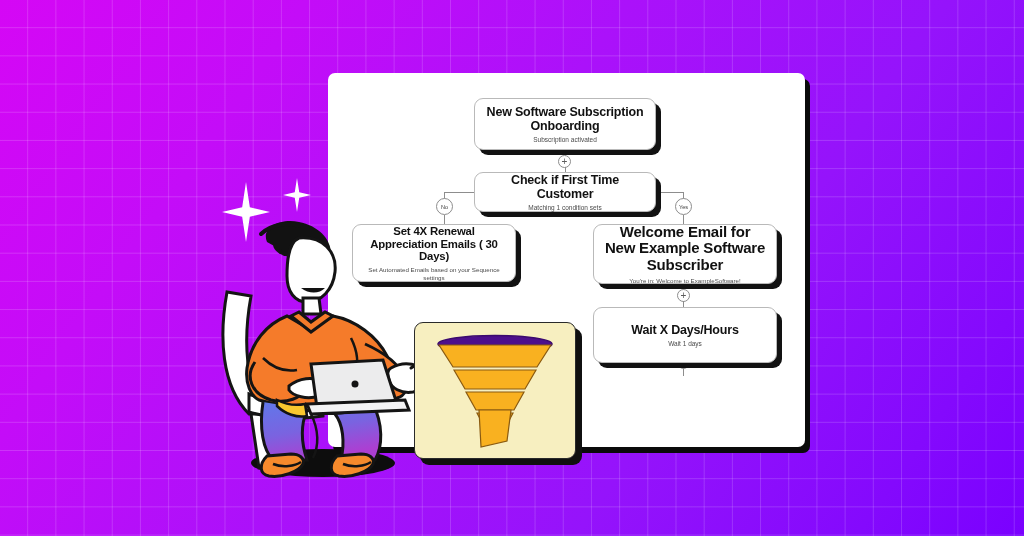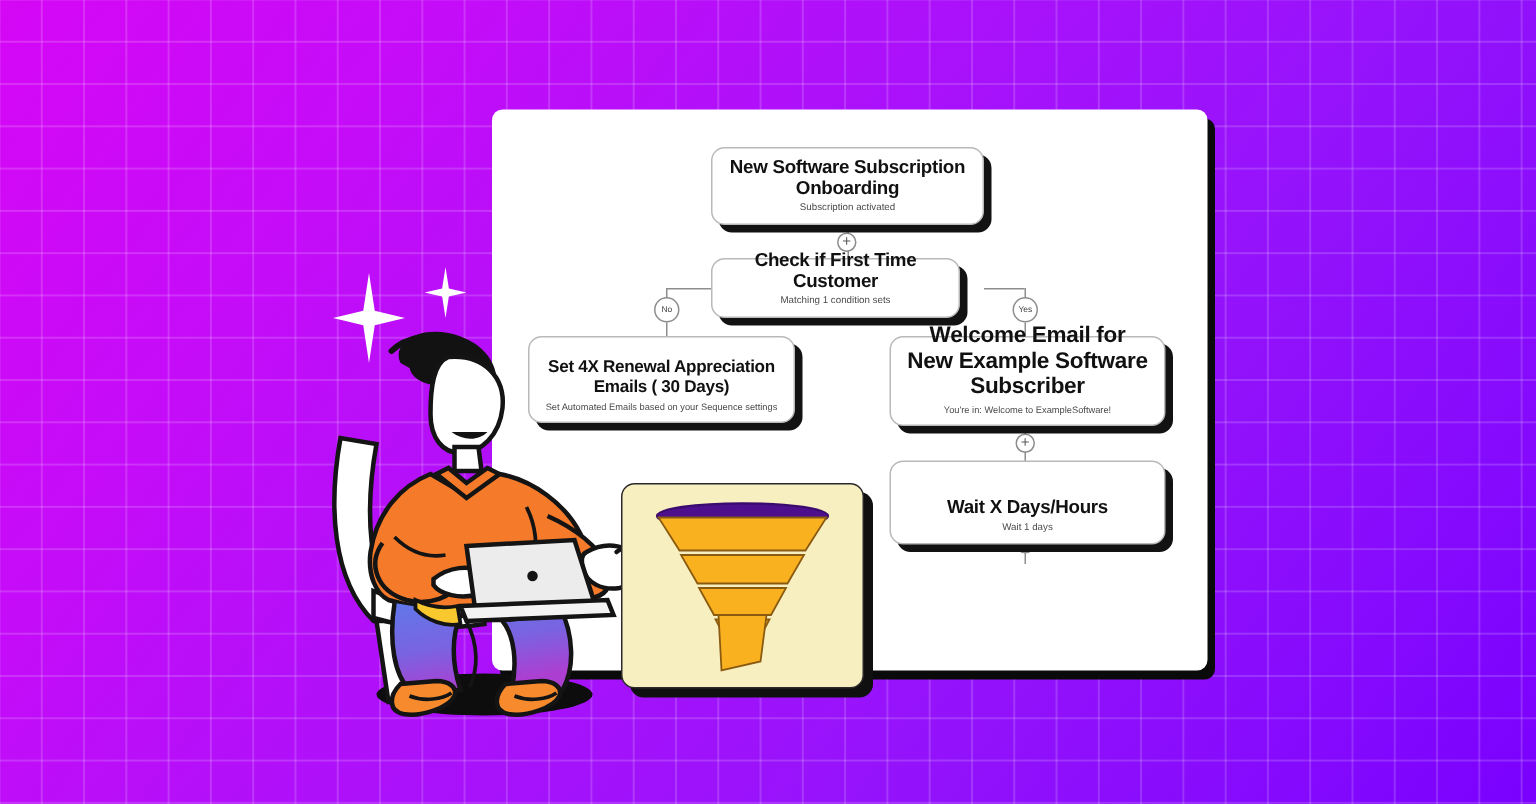--- a/index.html
+++ b/index.html
@@ -29,39 +29,39 @@
     position:absolute;left:328px;top:73px;width:477px;height:374px;
     background:#ffffff;border-radius:7px;
     box-shadow:5px 6px 0 0 #0a0a0a;
   }
 
   
   .node{
     position:absolute;background:#ffffff;border:1px solid #b9b9b9;border-radius:9px;
     box-shadow:5px 5px 0 0 #121212;
     box-sizing:border-box;
-    display:flex;flex-direction:column;align-items:center;justify-content:flex-end;
+    display:flex;flex-direction:column;align-items:center;justify-content:center;
     text-align:center;padding:6px 10px;
   }
   .node .title{
     font-weight:bold;color:#111;letter-spacing:-.2px;line-height:1.12;
   }
   .node .sub{
     color:#4a4a4a;line-height:1.2;margin-top:3px;
   }
 
   #node-start{left:474px;top:98px;width:182px;height:52px;}
   #node-start .title{font-size:12.5px;}
   #node-start .sub{font-size:6.5px;}
 
-  #node-condition{left:474px;top:172px;width:166px;height:40px;}
+  #node-condition{left:474px;top:172px;width:182px;height:40px;}
   #node-condition .title{font-size:12.5px;}
   #node-condition .sub{font-size:6.5px;}
 
-  #node-renewal{left:352px;top:224px;width:178px;height:58px;}
+  #node-renewal{left:352px;top:224px;width:164px;height:58px;}
   #node-renewal .title{font-size:11.4px;}
   #node-renewal .sub{font-size:6.2px;}
 
   #node-welcome{left:593px;top:224px;width:184px;height:60px;}
   #node-welcome .title{font-size:15px;}
   #node-welcome .sub{font-size:6.2px;}
 
   #node-wait{left:593px;top:307px;width:184px;height:56px;}
   #node-wait .title{font-size:12.5px;}
   #node-wait .sub{font-size:6.5px;}

